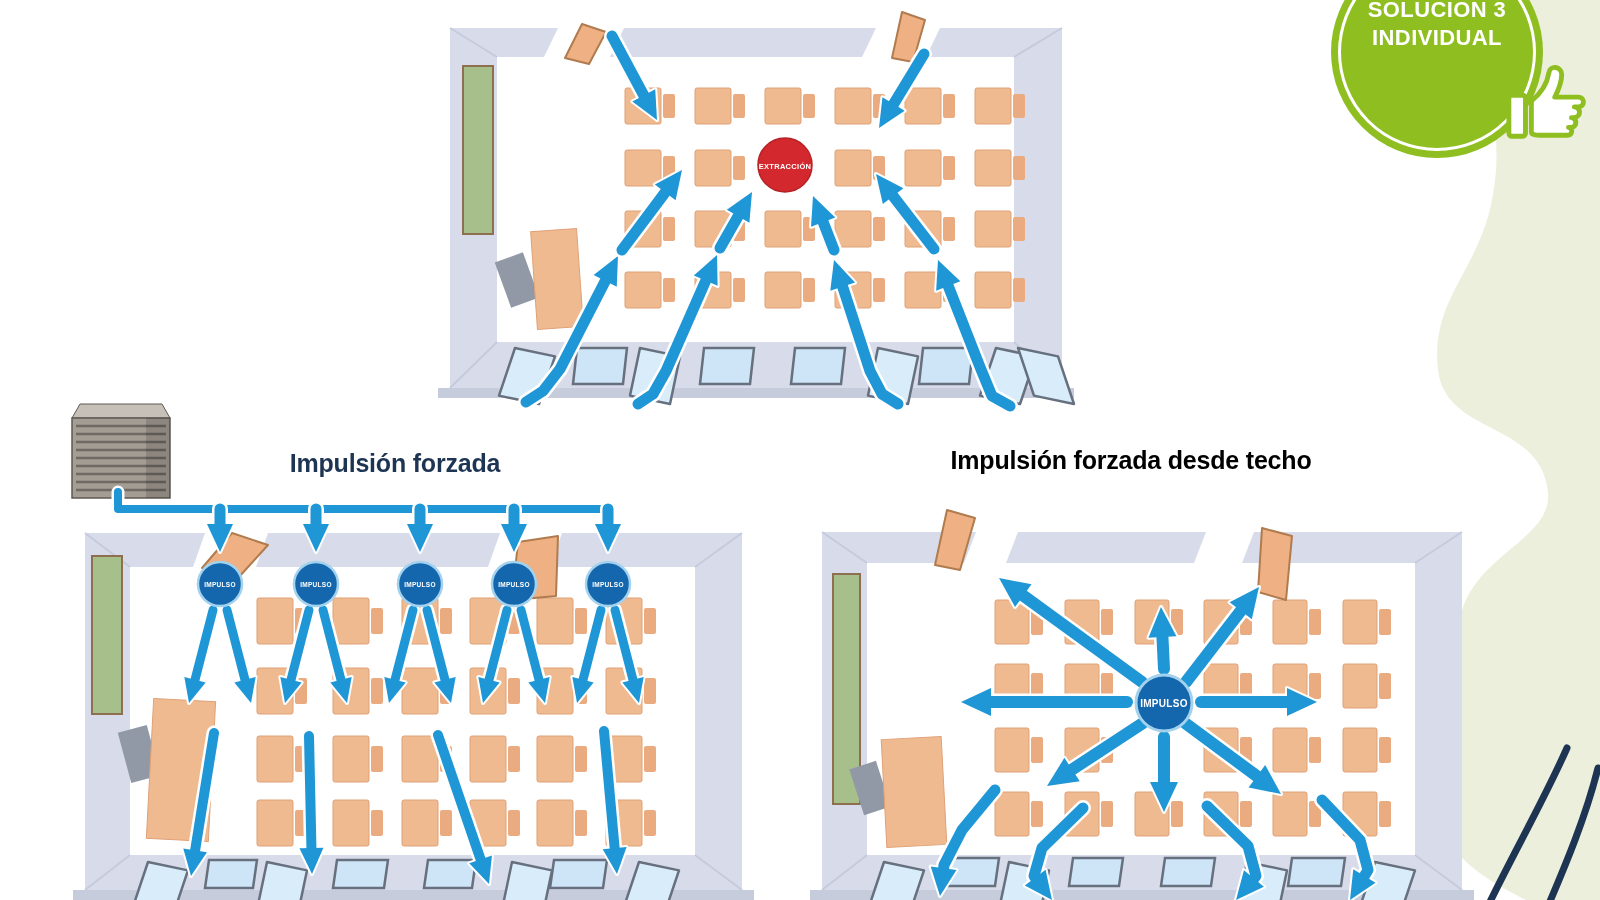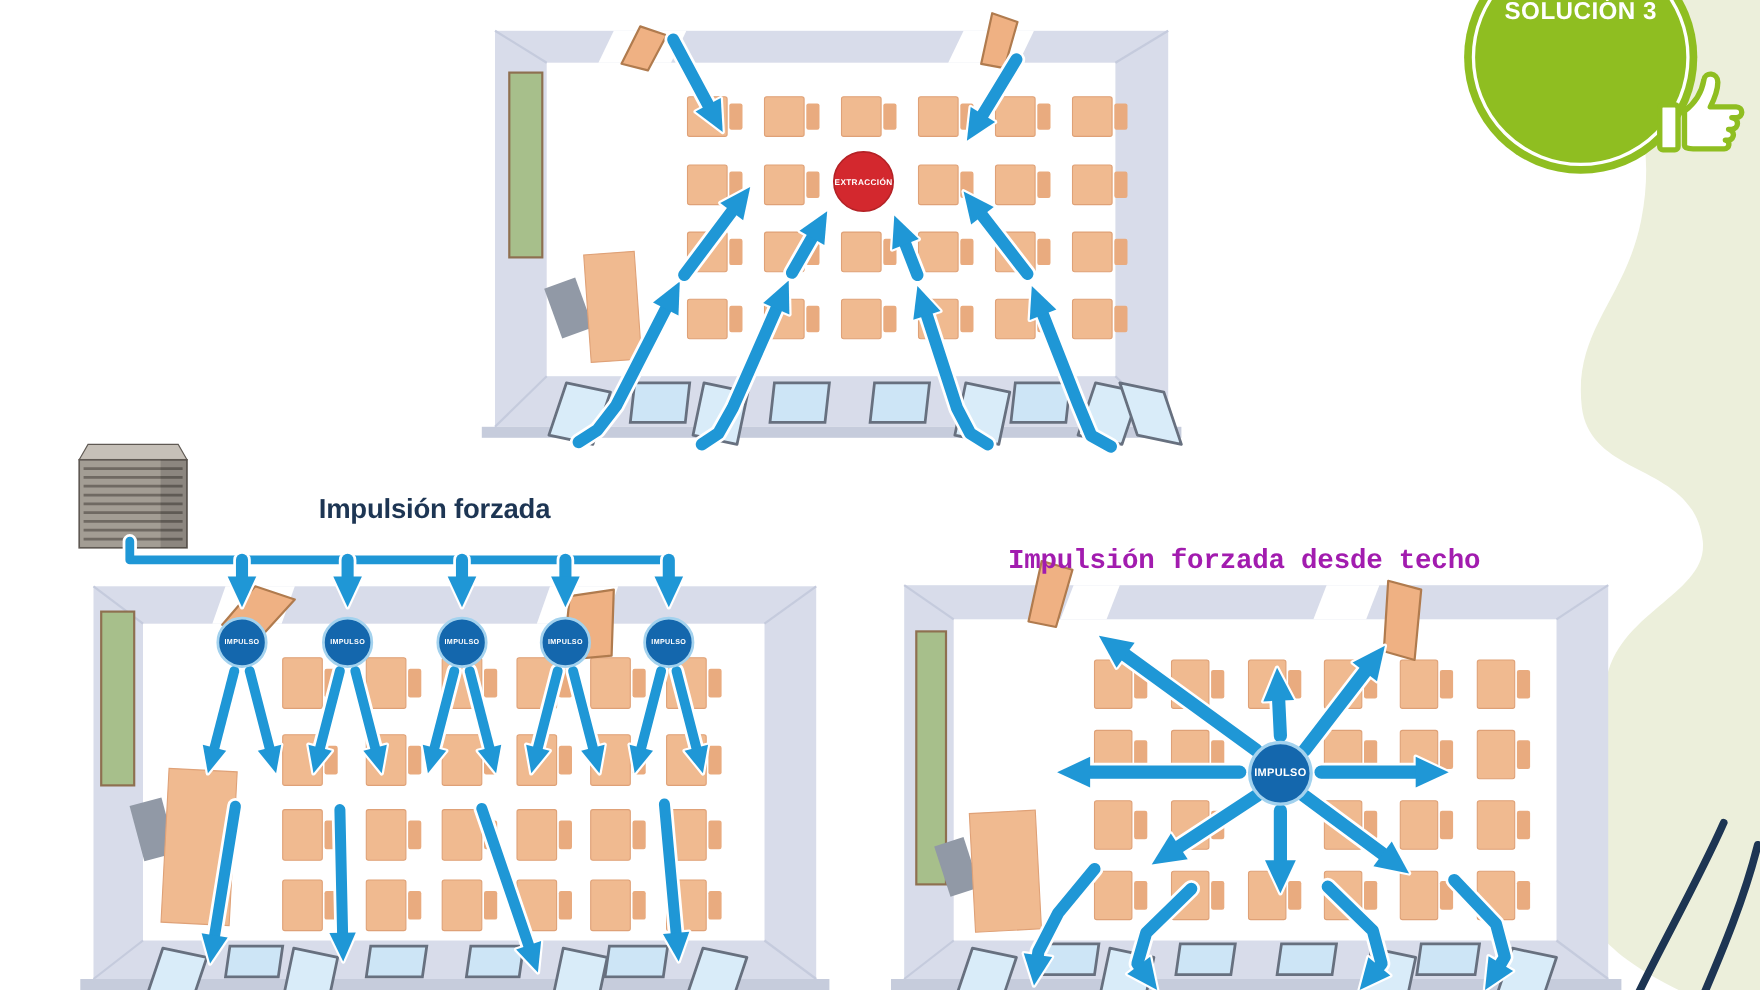--- a/index.html
+++ b/index.html
@@ -436,35 +436,36 @@
         <circle cx="316" cy="584" r="22" fill="#1467ad" stroke="#a3d2ee" stroke-width="2.5"></circle>
         <circle cx="420" cy="584" r="22" fill="#1467ad" stroke="#a3d2ee" stroke-width="2.5"></circle>
         <circle cx="514" cy="584" r="22" fill="#1467ad" stroke="#a3d2ee" stroke-width="2.5"></circle>
         <circle cx="608" cy="584" r="22" fill="#1467ad" stroke="#a3d2ee" stroke-width="2.5"></circle>
         <circle cx="1164" cy="703" r="28" fill="#1467ad" stroke="#a3d2ee" stroke-width="3"></circle>
       </g>
     </svg>
 
   <div class="title" style="left: 395px; top: 449px; color: rgb(29, 53, 83);">Impulsión forzada</div>
 
-  <div class="title" style="left: 1131px; top: 495px; color: #a21caf; font-family: Liberation Mono, monospace;">Impulsión forzada desde techo</div>
+  <div class="title" style="left: 1131px; top: 446px; color: #000000;">Impulsión forzada desde techo</div>
 
   <div class="clabel lbl-mid" style="left:785px;top:166px;">EXTRACCIÓN</div>
 
   <div class="clabel lbl-small" style="left:220px;top:584px;">IMPULSO</div>
   <div class="clabel lbl-small" style="left:316px;top:584px;">IMPULSO</div>
   <div class="clabel lbl-small" style="left:420px;top:584px;">IMPULSO</div>
   <div class="clabel lbl-small" style="left:514px;top:584px;">IMPULSO</div>
   <div class="clabel lbl-small" style="left:608px;top:584px;">IMPULSO</div>
 
   <div class="clabel lbl-big" style="left:1164px;top:703px;">IMPULSO</div>
 
   <div class="badge" style="background: rgb(143, 190, 33);">
     <div class="badge-lines">
       <div>SOLUCIÓN 3</div>
+      <div>INDIVIDUAL</div>
     </div>
   </div>
 
   <svg class="thumb" width="88" height="88" viewBox="0 0 90 90">
     <rect x="6" y="36" width="17" height="42" rx="3" fill="#ffffff" stroke="#8fbe21" stroke-width="5"></rect>
     <path d="M 29 74 L 29 42 C 38 35 45 25 47 13 C 48 5 60 6 60 15 C 60 23 56 32 53 38 L 77 38
              C 84 38 84 48 77 48 L 73 48 C 80 49 80 58 73 59 L 70 59 C 76 60 76 68 70 69 L 67 69
              C 72 70 71 77 66 77 L 37 77 C 33 77 29 76 29 74 Z" fill="#ffffff" stroke="#8fbe21" stroke-width="5" stroke-linejoin="round"></path>
   </svg>
 </div>

